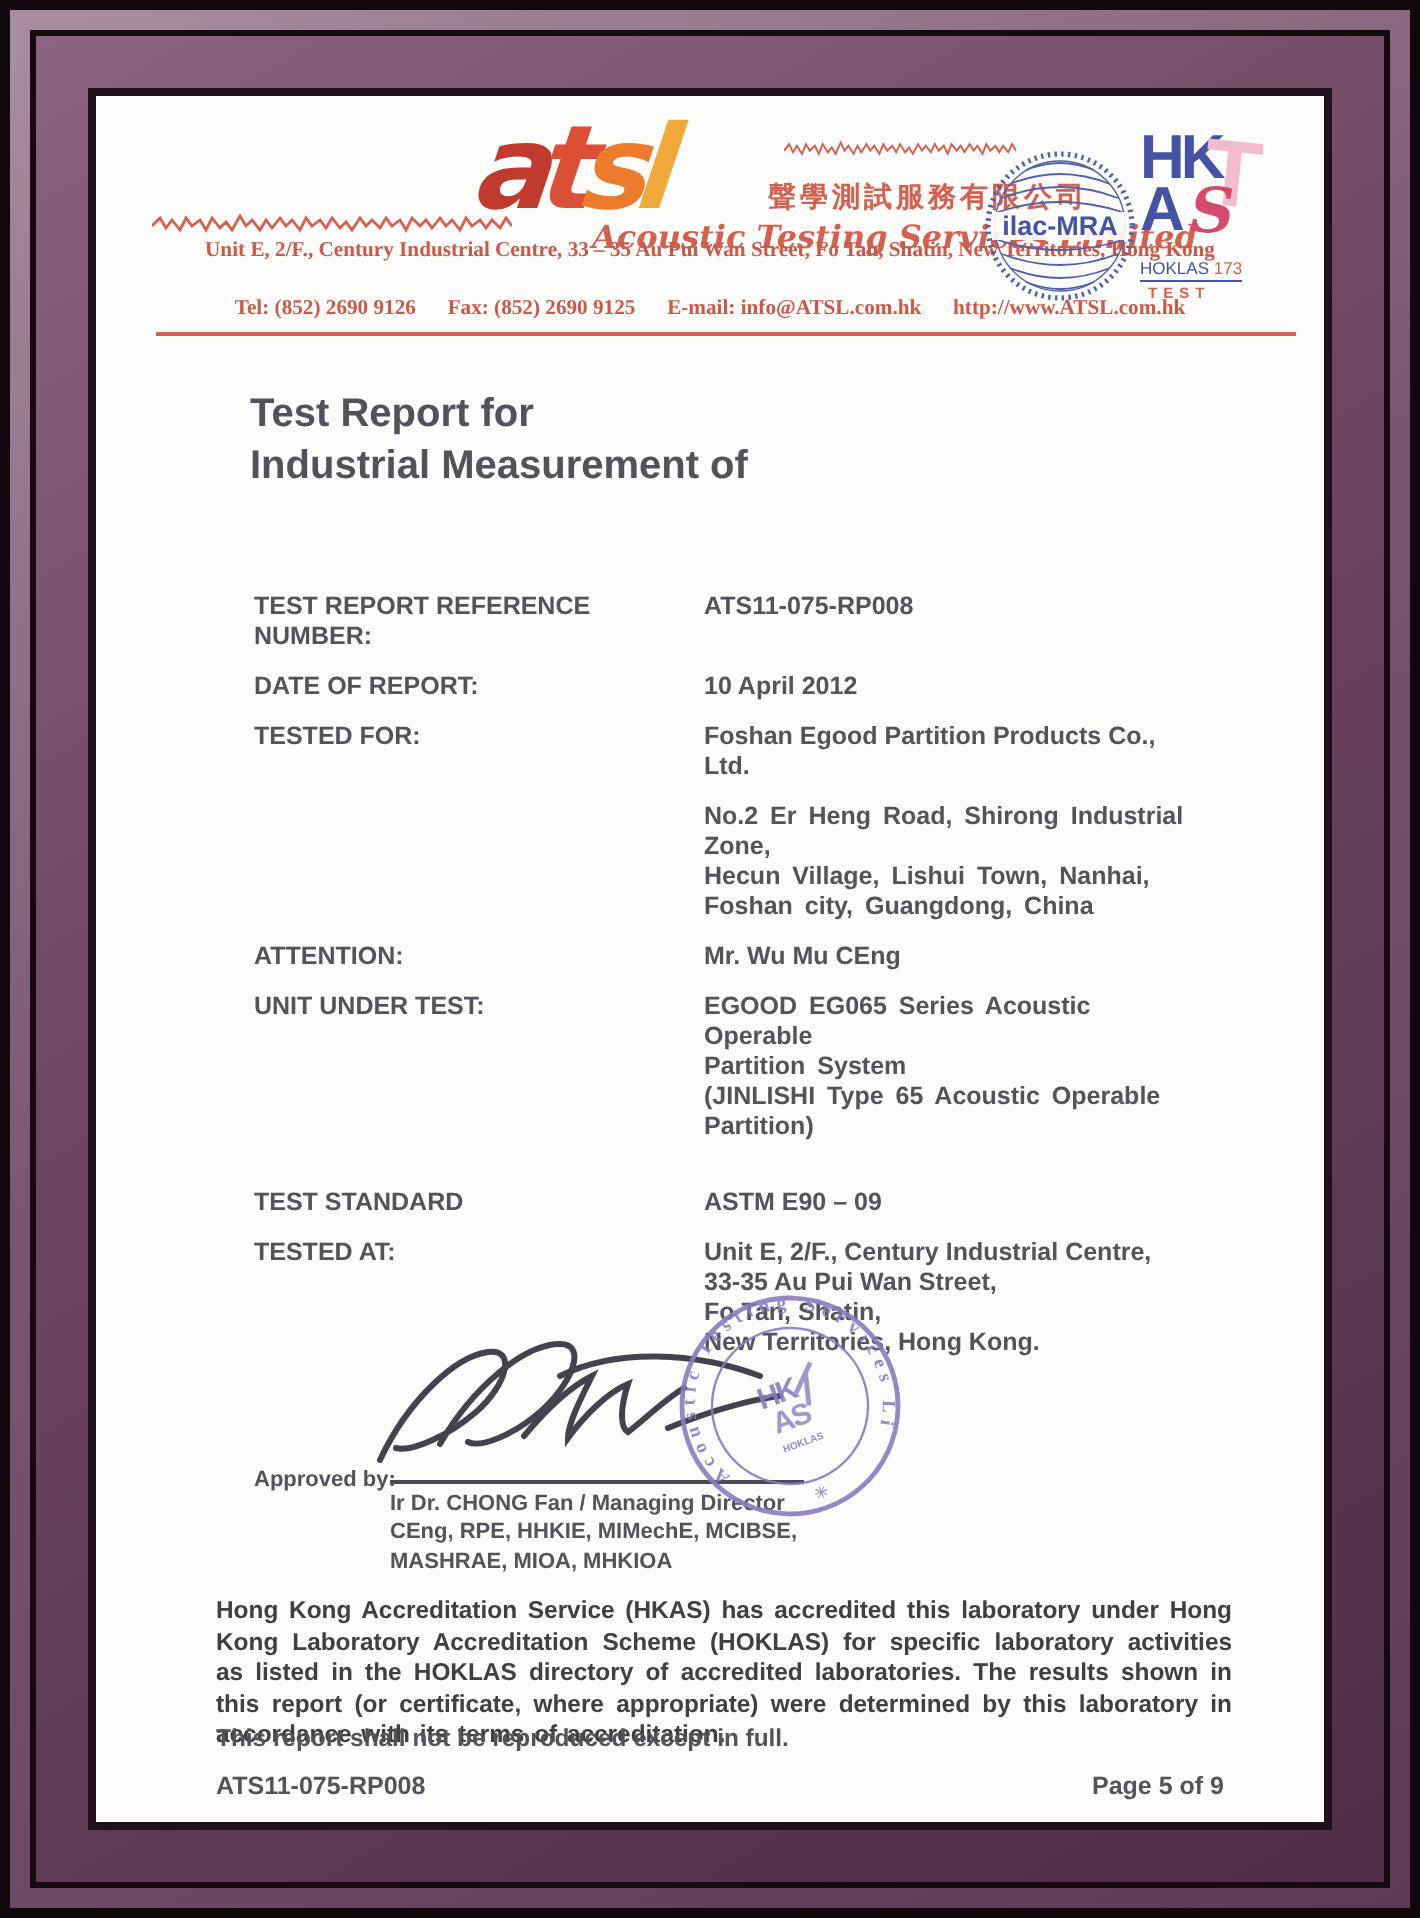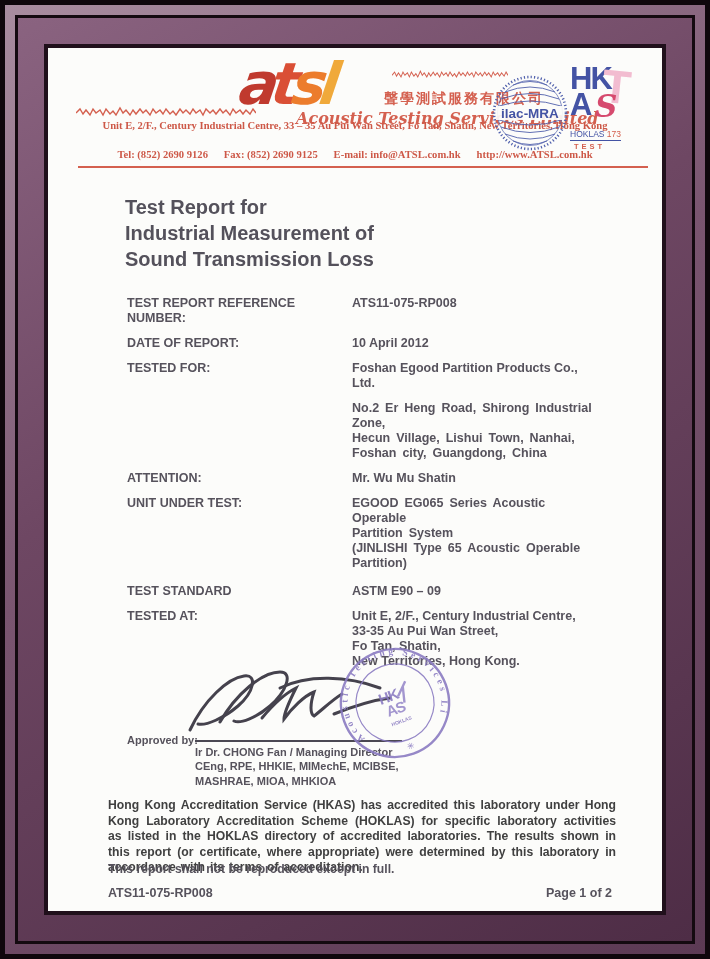--- a/index.html
+++ b/index.html
@@ -39,21 +39,21 @@
   .hkas .scheme{position:absolute;left:0;top:63px;font-size:8.5px;font-weight:400;
       border-bottom:1px solid #4453a4;padding-bottom:1px;white-space:nowrap;}
   .hkas .scheme .nm{color:#4453a4;}
   .hkas .scheme .no{color:#d4604f;}
   .hkas .test-sub{position:absolute;left:4px;top:76px;font-size:7.5px;color:#d4604f;
       letter-spacing:3px;font-weight:700;}
   
   .title{position:absolute;left:77px;top:146px;font-size:20px;line-height:26px;font-weight:700;color:#54515b;}
   
   .fields{position:absolute;left:79px;top:248px;width:480px;font-size:12.5px;font-weight:700;line-height:15px;}
-  .group2{margin-top:13px;}
+  .group2{margin-top:23px;}
   .field-row{display:flex;margin-bottom:10px;}
   .f-label{width:225px;flex:none;}
   .f-value{width:250px;white-space:pre-line;}
   .f-value.just{word-spacing:2.5px;}
   
   .approval{position:absolute;left:79px;top:640px;width:440px;height:170px;
       font-size:11px;font-weight:700;line-height:14.5px;}
   .approved-label{position:absolute;left:0;top:45px;}
   .sig-svg{position:absolute;left:52px;top:-22px;}
   .sig-line{position:absolute;left:68px;top:52px;width:207px;border-top:2px solid #4b4853;}
@@ -116,21 +116,20 @@
     <span class="hk">HK</span>
     <span class="ka">A</span>
     <span class="s-letter">S</span>
     <span class="scheme"><span class="nm">HOKLAS </span><span class="no">173</span></span>
     <span class="test-sub">TEST</span>
   </div>
 
   <div class="title">
     <div>Test Report for</div>
     <div>Industrial Measurement of</div>
-    <div>Sound Transmission Loss</div>
   </div>
 
   <div class="fields">
     <div>
   <div class="field-row">
     <div class="f-label">TEST REPORT REFERENCE NUMBER:</div>
     <div class="f-value">ATS11-075-RP008</div>
   </div>
 
   <div class="field-row">
@@ -145,21 +144,21 @@
 
   <div class="field-row">
     <div class="f-label"></div>
     <div class="f-value just">No.2 Er Heng Road, Shirong Industrial Zone,
 Hecun Village, Lishui Town, Nanhai,
 Foshan city, Guangdong, China</div>
   </div>
 
   <div class="field-row">
     <div class="f-label">ATTENTION:</div>
-    <div class="f-value">Mr. Wu Mu Shatin</div>
+    <div class="f-value">Mr. Wu Mu CEng</div>
   </div>
 
   <div class="field-row">
     <div class="f-label">UNIT UNDER TEST:</div>
     <div class="f-value just">EGOOD EG065 Series Acoustic Operable
 Partition System
 (JINLISHI Type 65 Acoustic Operable
 Partition)</div>
   </div>
 </div>
@@ -211,16 +210,16 @@
     <text x="46" y="68" font-size="15" font-weight="bold" fill="#9a8ccb" letter-spacing="-1" font-family="Liberation Sans, sans-serif">AS</text>
     <path d="M62,52 L74,40 M70,44 L66,60" stroke="#9a8ccb" stroke-width="2.4" fill="none"></path>
     <text x="57" y="78" font-size="5" font-weight="bold" fill="#8b7cc2" text-anchor="middle" font-family="Liberation Sans, sans-serif">HOKLAS</text>
     <text x="57" y="106" font-size="9" fill="#8b7cc2" text-anchor="middle">✳</text>
   </svg>
 
   <div class="acc-note">Hong Kong Accreditation Service (HKAS) has accredited this laboratory under Hong Kong Laboratory Accreditation Scheme (HOKLAS) for specific laboratory activities as listed in the HOKLAS directory of accredited laboratories. The results shown in this report (or certificate, where appropriate) were determined by this laboratory in accordance with its terms of accreditation.</div>
   <div class="repro-note">This report shall not be reproduced except in full.</div>
   <div class="pagefoot">
     <span>ATS11-075-RP008</span>
-    <span>Page 1 of 2</span>
+    <span>Page 5 of 9</span>
   </div>
 
 </div>
 
 </body></html>

